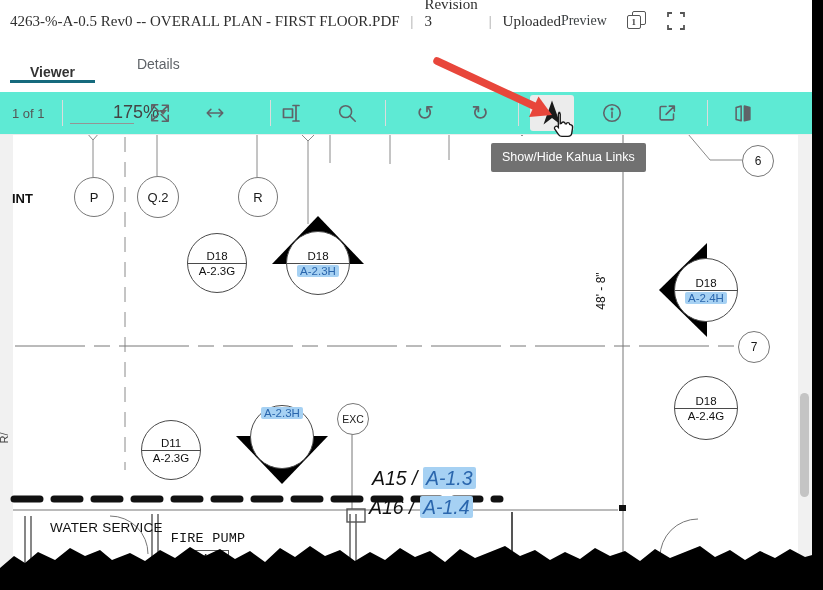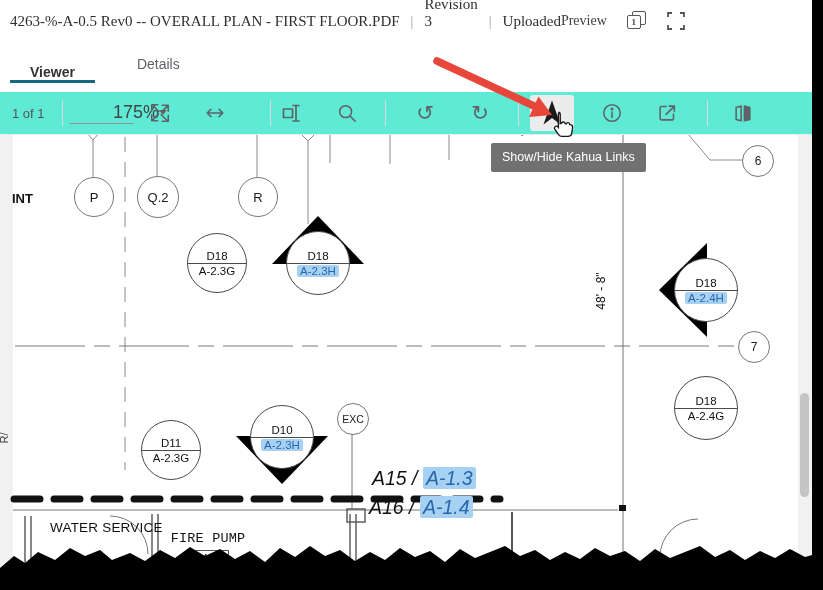--- a/index.html
+++ b/index.html
@@ -226,21 +226,20 @@
 </div>
 <div class="marker" style="left:674px;top:376px;width:64px;height:64px;">
   <span class="ht">D18</span>
   <span class="hb">A-2.4G</span>
 </div>
 <div class="marker" style="left:141px;top:420px;width:60px;height:60px;">
   <span class="ht">D11</span>
   <span class="hb">A-2.3G</span>
 </div>
 <div class="marker" style="left:250px;top:405px;width:64px;height:64px;">
-  <span class="ht">D10</span>
   <span class="hb">
       <span class="hl">A-2.3H</span>
     </span>
 </div>
 
 <div class="bubble" style="left:337px;top:403px;width:30px;height:30px;font-size:10.5px;">
     <span>EXC</span>
   </div>
 
 <div class="dwtext" style="left:12px;top:191px;font-size:13px;font-weight:bold;">INT</div>

